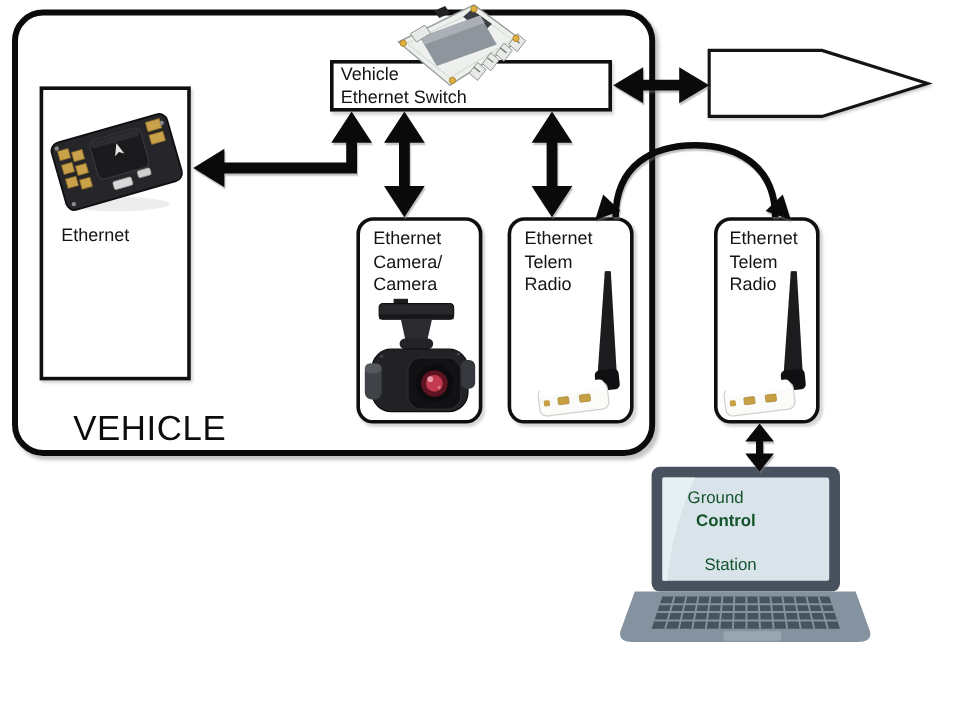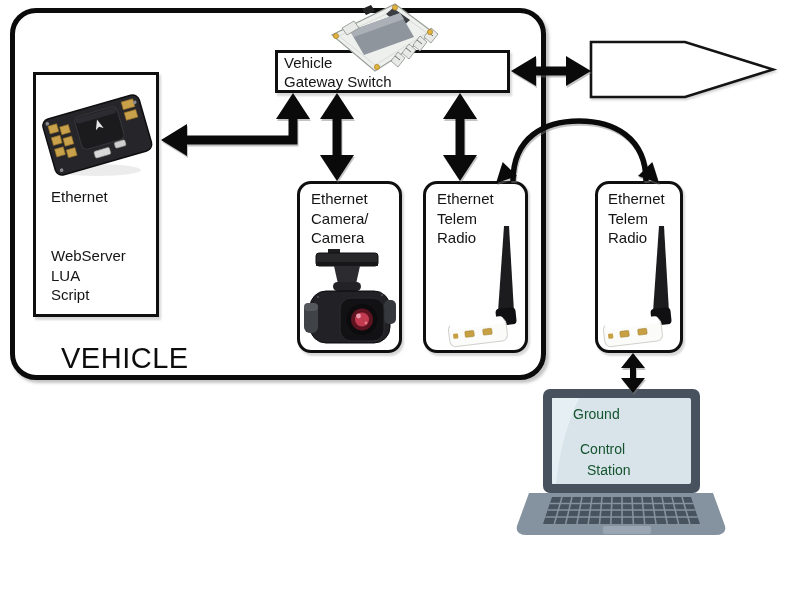--- a/index.html
+++ b/index.html
@@ -49,30 +49,25 @@
         <polygon points="62,36 66,46 62,43.5 58,46" fill="#e6e6e6"></polygon>
         <rect x="50" y="66" width="16" height="7" rx="1.5" fill="#d9d9d9" stroke="#999" stroke-width=".6"></rect>
         <rect x="72" y="63" width="11" height="6" rx="1.5" fill="#cfcfcf" stroke="#999" stroke-width=".6"></rect>
         <circle cx="13" cy="26.5" r="1.8" fill="#8a8a8e"></circle>
         <circle cx="103" cy="30" r="1.8" fill="#8a8a8e"></circle>
         <circle cx="14" cy="75" r="1.8" fill="#8a8a8e"></circle>
       </g>
     </svg>
   </span>
   <div class="abs lbl" style="left:51px; top:187px;">Ethernet</div>
-  <div class="abs lbl" style="left:51px; top:246px;">
-    <div>WebServer</div>
-    <div>LUA</div>
-    <div>Script</div>
-  </div>
 
   <div class="abs box" style="left:275px; top:50px; width:235px; height:43px;"></div>
   <div class="abs lbl" style="left:284px; top:53px; line-height:19px;">
     <div>Vehicle</div>
-    <div>Gateway Switch</div>
+    <div>Ethernet Switch</div>
   </div>
   <span class="abs" style="left:330px; top:1px;">
     <svg width="110" height="74" viewBox="0 0 110 74">
       <polygon points="65,3 104,32 45,70 2,34" fill="#eef0ee" stroke="#9aa09a" stroke-width="1.2"></polygon>
       <polygon points="65,9 97,32 45,64 9,35" fill="none" stroke="#d8dcd8" stroke-width="1"></polygon>
       <polygon points="63,7 80,19 72,26 56,13" fill="#3a3d42"></polygon>
       <polygon points="32,8 41,4 45,10 36,14" fill="#222222"></polygon>
       <polygon points="20,30 70,12 84,36 34,54" fill="#8f959c"></polygon>
       <polygon points="20,30 70,12 74,18 24,36" fill="#aab0b6"></polygon>
       <g fill="#e8eae8" stroke="#8a8f8a" stroke-width=".8">
@@ -179,21 +174,21 @@
       <rect x="37" y="12" width="139" height="86" rx="2" fill="#d8e4ea"></rect>
       <path d="M37 12 L64 12 Q45 54 41 98 L37 98 Z" fill="#e9f1f4" opacity=".85"></path>
       <path d="M14 107 L198 107 L210 140 Q212 149 200 149 L12 149 Q0 149 2 140 Z" fill="#8593a0"></path>
       <polygon points="37,111 176,111 185,138 28,138" fill="#47535f"></polygon>
       <path d="M34.8 117.5 H178.2 M32.7 124 H180.3 M30.3 131 H182.7" stroke="#8593a0" stroke-width="1.7" fill="none"></path>
       <path d="M47 111 L39.3 138 M57 111 L50.6 138 M67 111 L61.9 138 M77 111 L73.2 138 M87 111 L84.5 138 M97 111 L95.8 138 M107 111 L107.1 138 M117 111 L118.4 138 M127 111 L129.7 138 M137 111 L141 138 M147 111 L152.3 138 M157 111 L163.6 138 M167 111 L174.9 138" stroke="#8593a0" stroke-width="1.6" fill="none"></path>
       <rect x="88" y="140" width="48" height="8" rx="2" fill="#9aa6b1"></rect>
     </svg>
   </span>
   <div class="abs gcsline" style="left:573px; top:407px;">Ground</div>
-  <div class="abs gcsline" style="left:580px; top:442px;">Control</div>
+  <div class="abs gcsline" style="left:580px; top:426px;font-weight:bold;">Control</div>
   <div class="abs gcsline" style="left:587px; top:445px;margin-top:18px;">Station</div>
 
   <svg id="arrows" class="abs" style="left:0; top:0;" width="800" height="600" viewBox="0 0 800 600">
     <g fill="#0a0a0a">
       <g>
         <path d="M293 110 L293 140 L180 140" fill="none" stroke="#0a0a0a" stroke-width="9"></path>
         <polygon points="293,93 276,119 310,119"></polygon>
         <polygon points="161,140 187,124 187,156"></polygon>
       </g>
       <g>

